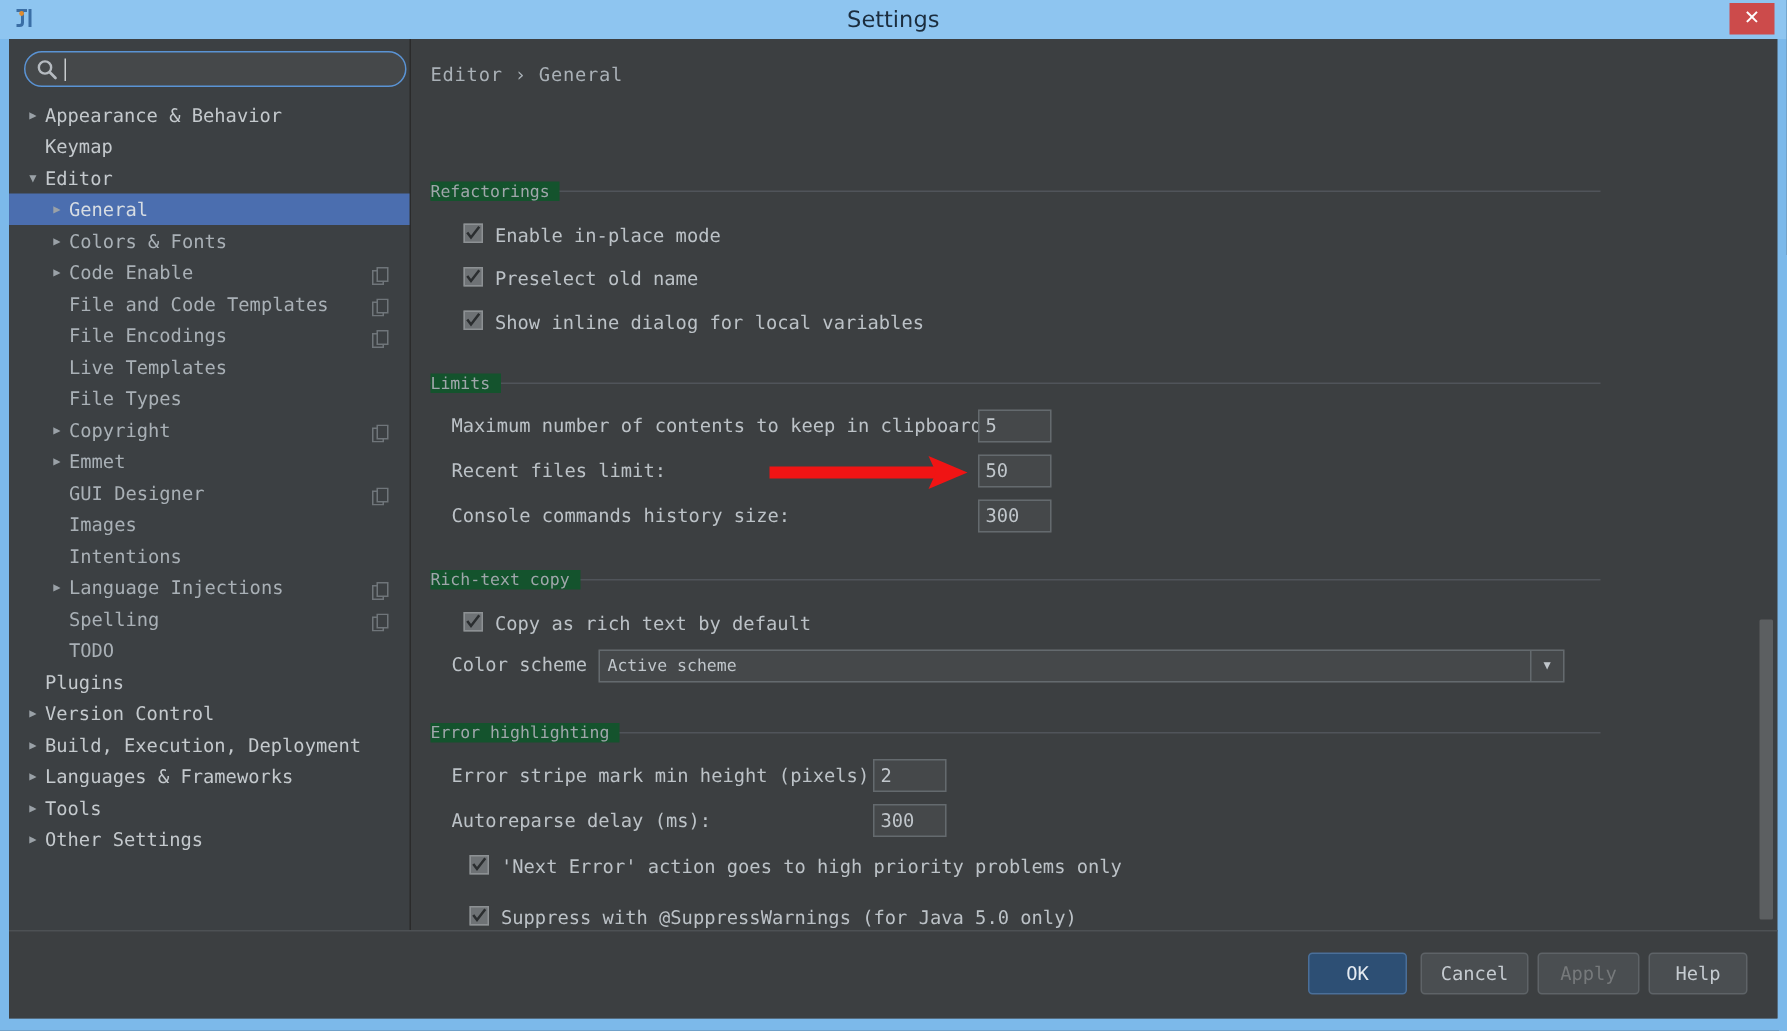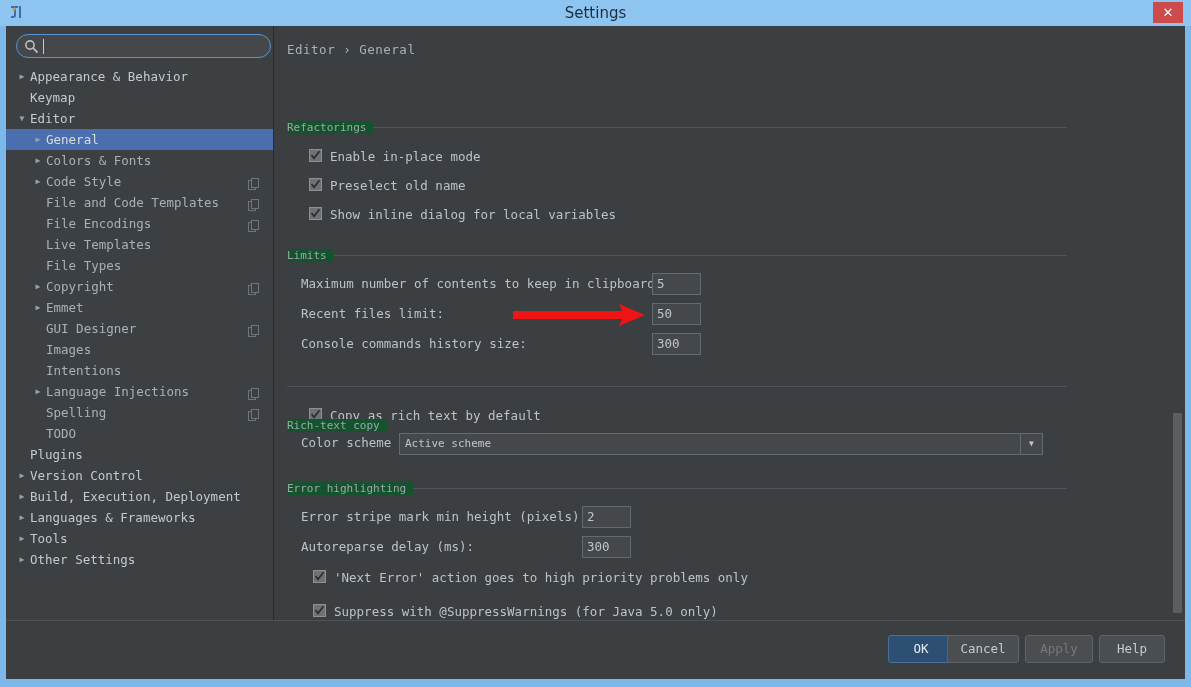--- a/index.html
+++ b/index.html
@@ -241,21 +241,20 @@
     font-family: "DejaVu Sans Mono", monospace;
     font-size: 12.5px;
     text-align: center;
     line-height: 26px;
     cursor: pointer;
   }
   .btn.primary {
     background: #2d4f74;
     border-color: #4a6f99;
     color: #e6ecf2;
-    margin-left: 16px;
   }
   .btn.disabled {
     color: #76797b;
     cursor: default;
   }
 </style>
 </head>
 <body>
 
 <div id="app">
@@ -301,21 +300,21 @@
           <div class="tree-item selected">
             <span class="tw" style="left: 26px;">▶</span>
             <span class="lbl" style="left: 40px;">General</span>
           </div>
           <div class="tree-item">
             <span class="tw" style="left: 26px;">▶</span>
             <span class="lbl" style="left: 40px;">Colors &amp; Fonts</span>
           </div>
           <div class="tree-item">
             <span class="tw" style="left: 26px;">▶</span>
-            <span class="lbl" style="left: 40px;">Code Style</span>
+            <span class="lbl" style="left: 40px;">Code Enable</span>
             <span class="copy-icon"><svg width="12" height="12" viewBox="0 0 12 12">
                 <rect x="0.5" y="2.5" width="7" height="9" fill="none" stroke="#9aa1a7" stroke-width="1"></rect>
                 <rect x="3.5" y="0.5" width="7" height="9" fill="#3c4043" stroke="#9aa1a7" stroke-width="1"></rect>
               </svg></span>
           </div>
           <div class="tree-item">
             <span class="lbl" style="left: 40px;">File and Code Templates</span>
             <span class="copy-icon"><svg width="12" height="12" viewBox="0 0 12 12">
                 <rect x="0.5" y="2.5" width="7" height="9" fill="none" stroke="#9aa1a7" stroke-width="1"></rect>
                 <rect x="3.5" y="0.5" width="7" height="9" fill="#3c4043" stroke="#9aa1a7" stroke-width="1"></rect>
@@ -454,21 +453,21 @@
       </div>
       <div class="tfield" style="left:377px; top:307px; width:49px;">300</div>
 
       <div class="arrow-anno" style="left:236px; top:276px;">
         <svg width="140" height="26" viewBox="0 0 140 26">
           <line x1="2" y1="13" x2="117" y2="13" stroke="#f01414" stroke-width="8"></line>
           <path d="M108 2 L134 13 L108 24 L113 13 Z" fill="#f01414"></path>
         </svg>
       </div>
 
-      <div class="sec-title" style="left:12px; top:354px;margin-top:39px;">Rich-text copy</div>
+      <div class="sec-title" style="left:12px; top:354px;">Rich-text copy</div>
       <div class="sec-rule" style="left:12px; top:360px; width:780px;"></div>
 
       <div class="chk-row" style="left:34px; top:381px;">
         <span class="chk">
           <svg width="11" height="11" viewBox="0 0 11 11">
               <path d="M1.5 5 L4 8.3 L9.5 1.2" fill="none" stroke="#2b2e30" stroke-width="1.7"></path>
             </svg>
         </span>
         <span class="chk-lbl">Copy as rich text by default</span>
       </div>

